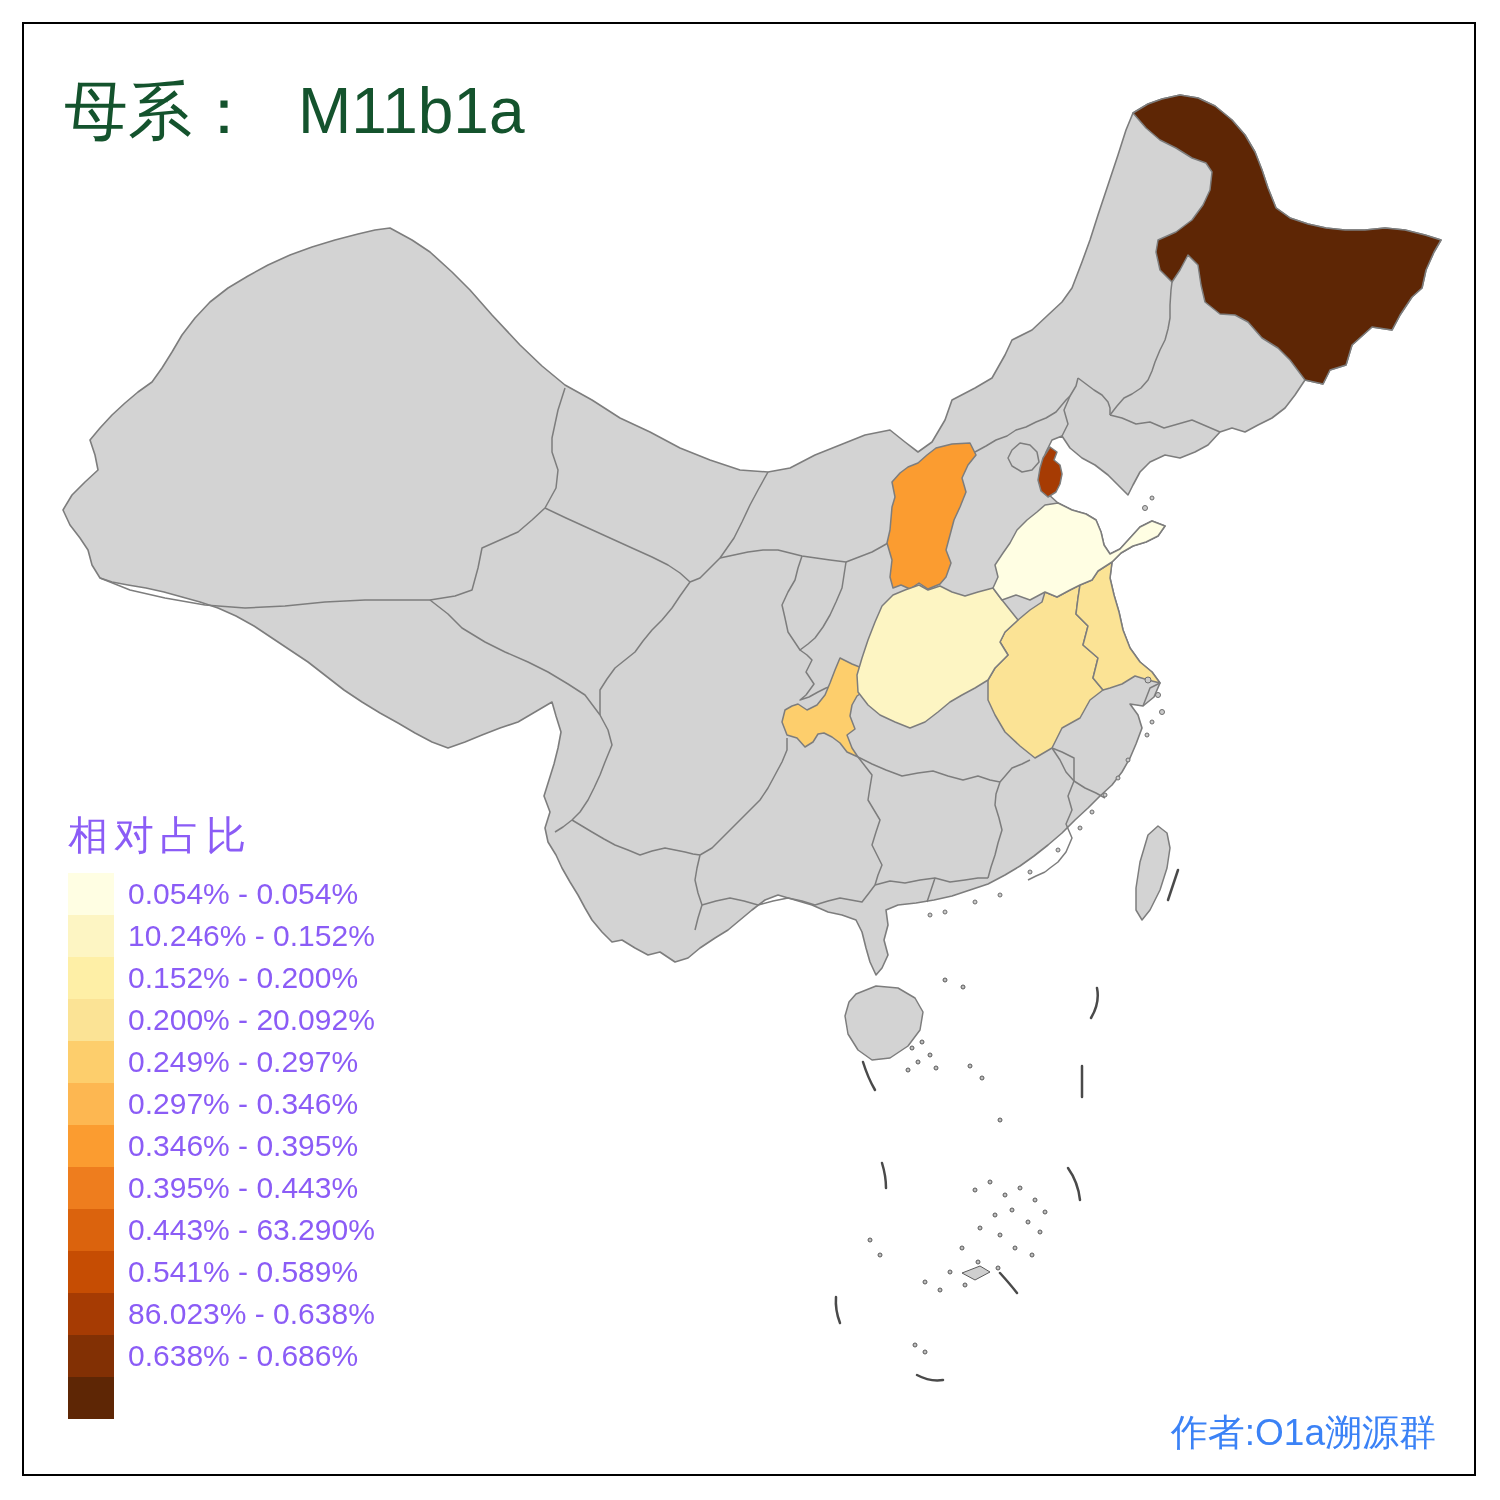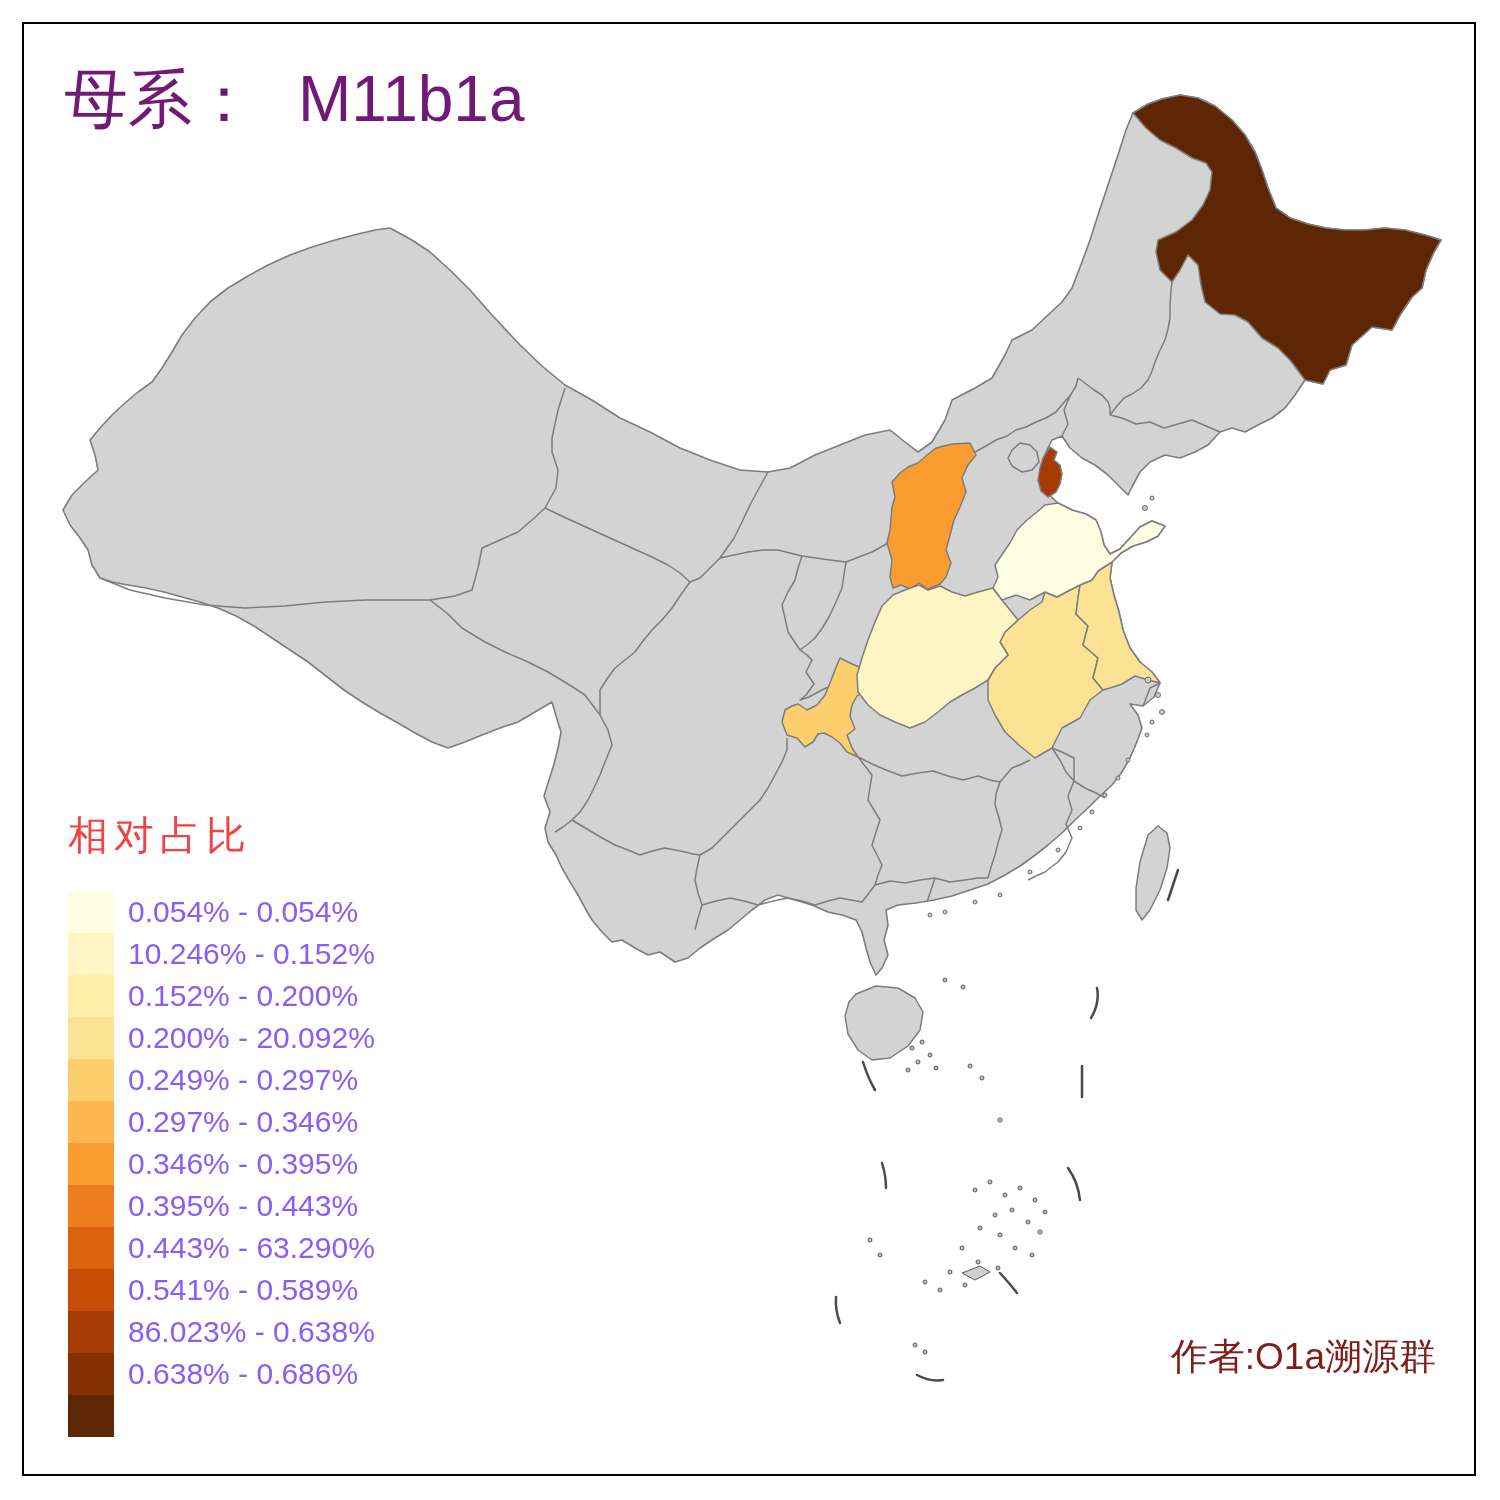--- a/index.html
+++ b/index.html
@@ -1,32 +1,32 @@
 <!DOCTYPE html>
 <html><head>
 <meta charset="utf-8">
 <style>
   html,body{margin:0;padding:0;background:#fff;}
   body{width:1500px;height:1500px;position:relative;overflow:hidden;
        font-family:"Liberation Sans",sans-serif;}
   .frame{position:absolute;left:22px;top:22px;width:1454px;height:1454px;
          border:2px solid #000;box-sizing:border-box;pointer-events:none;}
   #mapsvg{position:absolute;left:0;top:0;}
-  .title{position:absolute;left:64px;top:56px;font-size:64px;color:#701a75;white-space:nowrap;}
+  .title{position:absolute;left:64px;top:68px;font-size:64px;color:#14532d;white-space:nowrap;}
   .title .cjk{font-family:"Liberation Serif",serif;}
   .title .latin{font-family:"Liberation Sans",sans-serif;margin-left:42px;}
   .legend{position:absolute;left:68px;top:808px;}
-  .legend-title{font-family:"Liberation Serif",serif;font-size:40px;color:#ef4444;
-                letter-spacing:6px;margin-bottom:28px;}
+  .legend-title{font-family:"Liberation Serif",serif;font-size:40px;color:#8b5cf6;
+                letter-spacing:6px;margin-bottom:10px;}
   .legend-rows{display:flex;}
   .legend-swatches{display:flex;flex-direction:column;}
   .legend-swatch{width:46px;height:42px;}
   .legend-labels{display:flex;flex-direction:column;margin-left:14px;}
   .legend-label{height:42px;display:flex;align-items:center;font-size:30px;color:#8b5cf6;white-space:nowrap;}
-  .author{position:absolute;right:64px;top:1332px;font-size:37px;color:#7f1d1d;white-space:nowrap;}
+  .author{position:absolute;right:64px;top:1408px;font-size:37px;color:#3b82f6;white-space:nowrap;}
 </style>
 </head>
 <body>
 
 <svg id="mapsvg" width="1500" height="1500" viewBox="0 0 1500 1500">
 
   <path stroke="#7d7d7d" stroke-width="1.6" stroke-linejoin="round" d="M 390,228 L 412,240 L 430,252 L 452,272 L 470,290 L 492,315 L 520,345 L 542,366 L 565,385
            L 592,400 L 620,418 L 650,432 L 680,448 L 710,460 L 740,470 L 768,472
            L 790,468 L 815,455 L 840,445 L 865,435 L 890,430
            L 905,442 L 918,452 L 932,442 L 945,420 L 952,400

